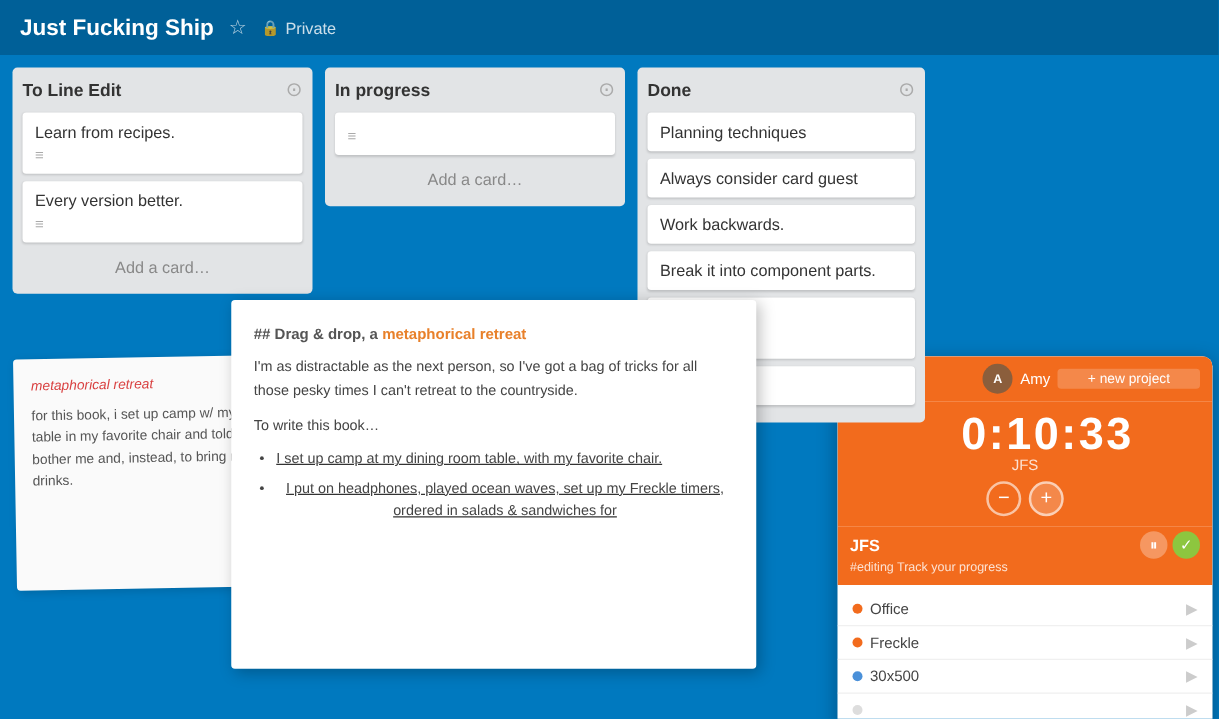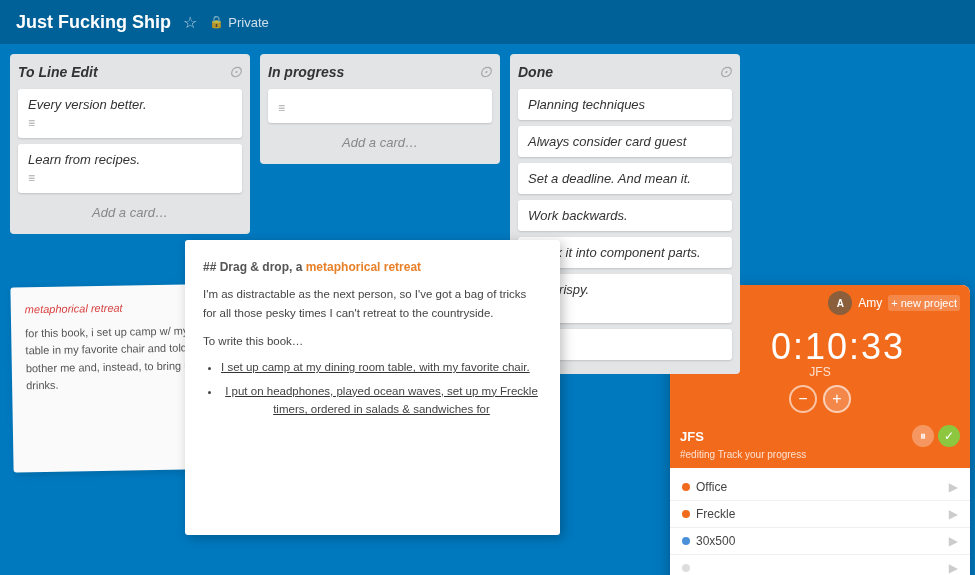--- a/index.html
+++ b/index.html
@@ -43,21 +43,20 @@
     }
 
     
     .board {
       display: flex;
       gap: 10px;
       padding: 10px;
       height: calc(100% - 44px);
       align-items: flex-start;
       overflow-x: auto;
-      font-style: italic;
     }
 
     
     .column {
       background: #e2e4e6;
       border-radius: 4px;
       width: 240px;
       min-width: 240px;
       padding: 8px;
       max-height: 100%;
@@ -188,35 +187,35 @@
       justify-content: center;
       font-size: 10px;
       color: white;
       font-weight: bold;
     }
     .freckle-new-project {
       background: rgba(255,255,255,0.2);
       border: none;
       color: white;
       font-size: 11px;
-      padding: 2px 3px;
+      padding: 2px 24px;
       border-radius: 3px;
       cursor: pointer;
     }
 
     .freckle-timer-section {
       background: #f26b1d;
       padding: 8px 10px;
       display: flex;
       flex-direction: column;
       align-items: center;
     }
     .freckle-time-display {
       font-size: 36px;
-      font-weight: normal;
+      font-weight: bold;
       color: white;
       letter-spacing: 2px;
       line-height: 1;
       margin-left: 36px;
     }
     .freckle-project-label {
       font-size: 12px;
       color: rgba(255,255,255,0.8);
       margin-bottom: 6px;
     }
@@ -324,25 +323,25 @@
 </div>
 
 <div class="board">
 
   <div class="column">
     <div class="column-header">
       <span class="column-title">To Line Edit</span>
       <span class="column-menu">⊙</span>
     </div>
     <div class="card">
+      <div>Learn from recipes.</div>
+      <div class="card-lines"></div>
+    </div>
+    <div class="card">
       <div>Every version better.</div>
-      <div class="card-lines"></div>
-    </div>
-    <div class="card">
-      <div>Learn from recipes.</div>
       <div class="card-lines"></div>
     </div>
     <div class="card-add">Add a card…</div>
   </div>
 
   <div class="column">
     <div class="column-header">
       <span class="column-title">In progress</span>
       <span class="column-menu">⊙</span>
     </div>
@@ -357,23 +356,20 @@
       <span class="column-title">Done</span>
       <span class="column-menu">⊙</span>
     </div>
     <div class="card">
       <div>Planning techniques</div>
     </div>
     <div class="card">
       <div>Always consider card guest</div>
     </div>
     <div class="card">
-      <div>Set a deadline. And mean it.</div>
-    </div>
-    <div class="card">
       <div>Work backwards.</div>
     </div>
     <div class="card">
       <div>Break it into component parts.</div>
     </div>
     <div class="card">
       <div>Get crispy.</div>
       <div class="card-lines"></div>
     </div>
     <div class="card">
@@ -381,21 +377,21 @@
     </div>
   </div>
 
 </div>
 
 <div class="handwritten-card" style="position:absolute; top:285px; left:12px; transform:rotate(-1deg); z-index:10; width:295px; height:185px; background:#fafafa; border-radius:3px; box-shadow:2px 2px 8px rgba(0,0,0,0.15); padding:14px;">
   <div class="hw-red" style="color:#d94040; font-style:italic; font-size:11px; margin-bottom:6px;">metaphorical retreat</div>
   <div class="hw-body" style="color:#555; font-size:11px; line-height:1.6;">for this book, i set up camp w/ my imac on my dining table in my favorite chair and told everyone not to bother me and, instead, to bring me sandwiches and drinks.</div>
 </div>
 
-<div style="position:absolute; top:240px; left:185px; width:375px; height:295px; background:white; border-radius:3px; box-shadow:3px 3px 12px rgba(0,0,0,0.25); padding:18px; font-size:12px; color:#333; line-height:1.6; z-index:11; overflow:hidden;">
+<div style="position:absolute; top:240px; left:185px; width:420px; height:295px; background:white; border-radius:3px; box-shadow:3px 3px 12px rgba(0,0,0,0.25); padding:18px; font-size:12px; color:#333; line-height:1.6; z-index:11; overflow:hidden;">
   <div style="font-weight:bold; font-size:12px; color:#555; margin-bottom:8px;">
     ## Drag &amp; drop, a <span style="color:#e8802a;">metaphorical retreat</span>
   </div>
   <p style="margin-bottom:10px; font-size:11.5px; color:#444;">I'm as distractable as the next person, so I've got a bag of tricks for all those pesky times I can't retreat to the countryside.</p>
   <p style="margin-bottom:8px; font-size:11.5px; color:#444;">To write this book…</p>
   <ul style="margin-left:18px;text-decoration:underline;">
     <li style="font-size:11.5px; color:#444; margin-bottom:5px;">I set up camp at my dining room table, with my favorite chair.</li>
     <li style="font-size:11.5px; color:#444;text-align:center;">I put on headphones, played ocean waves, set up my Freckle timers, ordered in salads &amp; sandwiches for</li>
   </ul>
 </div>

